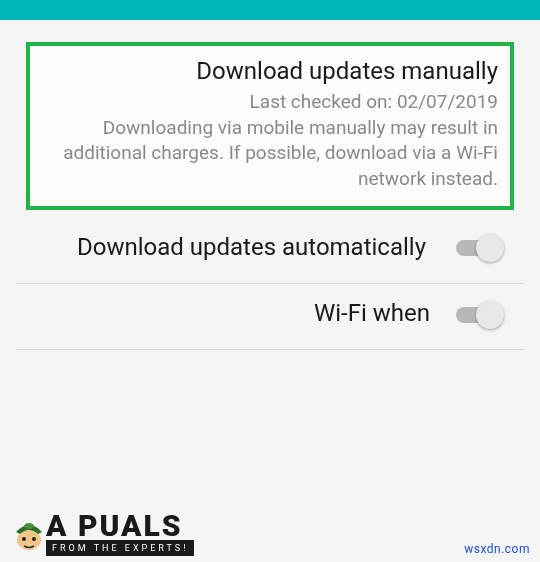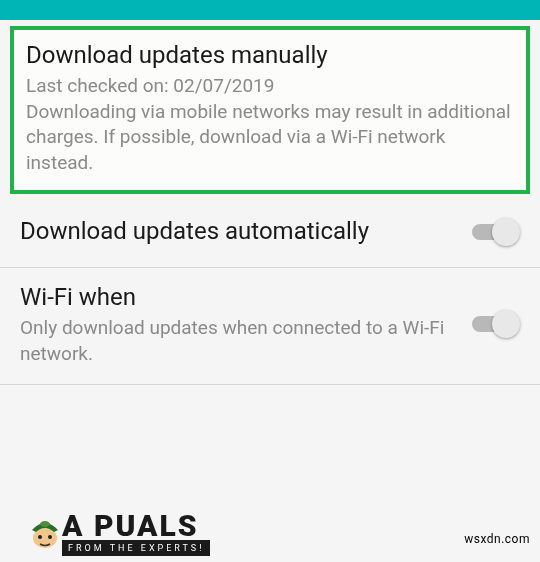--- a/index.html
+++ b/index.html
@@ -13,21 +13,22 @@
       background: #f5f5f5;
       font-family: Roboto, "Helvetica Neue", Arial, sans-serif;
       position: relative;
       overflow: hidden;
     }
     .status-bar {
       height: 20px;
       background: #00b5b5;
     }
     .content {
-      padding: 0;
+      padding: 16px;
+      text-align: right;
     }
     .item {
       padding: 14px 20px 18px 20px;
       position: relative;
     }
     .item.divided {
       border-bottom: 1px solid #d8d8d8;
     }
     .highlight-box {
       margin: 6px 10px 8px 10px;
@@ -83,23 +84,24 @@
       right: 0;
       top: 1px;
       width: 28px;
       height: 28px;
       background: #e8e8e8;
       border-radius: 50%;
       box-shadow: 0 1px 3px rgba(0,0,0,0.35);
     }
     .logo-area {
       position: absolute;
-      left: 24px;
+      left: 8px;
       bottom: 6px;
       display: flex;
+      align-items: flex-end;
     }
     .logo-icon {
       width: 42px;
       height: 42px;
       margin-right: -4px;
     }
     .logo-text-block {
       display: flex;
       flex-direction: column;
     }
@@ -115,56 +117,55 @@
       color: #fff;
       font-size: 9px;
       letter-spacing: 3px;
       font-weight: 400;
       padding: 3px 6px 3px 6px;
       white-space: nowrap;
     }
     .watermark {
       position: absolute;
       right: 10px;
-      bottom: 16px;
+      bottom: 6px;
       font-size: 12px;
-      color: #000000;
+      color: #1d4ed8;
       letter-spacing: 0.5px;
     }
   </style>
 </head>
 <body>
 
 <div class="status-bar"></div>
 
 <div class="content">
 
   <div class="highlight-box">
     <div class="title">Download updates manually</div>
     <div class="subtitle">Last checked on: 02/07/2019</div>
-    <div class="subtitle">Downloading via mobile networks may result in additional charges. If possible, download via a Wi-Fi network instead.</div>
+    <div class="subtitle">Downloading via mobile manually may result in additional charges. If possible, download via a Wi-Fi network instead.</div>
   </div>
 
   <div class="item divided">
     <div class="row">
       <div class="text-block">
         <div class="title truncated">Download updates automatically</div>
       </div>
       <div class="toggle">
         <div class="toggle-track"></div>
         <div class="toggle-thumb"></div>
       </div>
     </div>
   </div>
 
   <div class="item divided">
     <div class="row">
       <div class="text-block">
         <div class="title">Wi-Fi when</div>
-        <div class="subtitle">Only download updates when connected to a Wi-Fi network.</div>
       </div>
       <div class="toggle">
         <div class="toggle-track"></div>
         <div class="toggle-thumb"></div>
       </div>
     </div>
   </div>
 
 </div>
 

